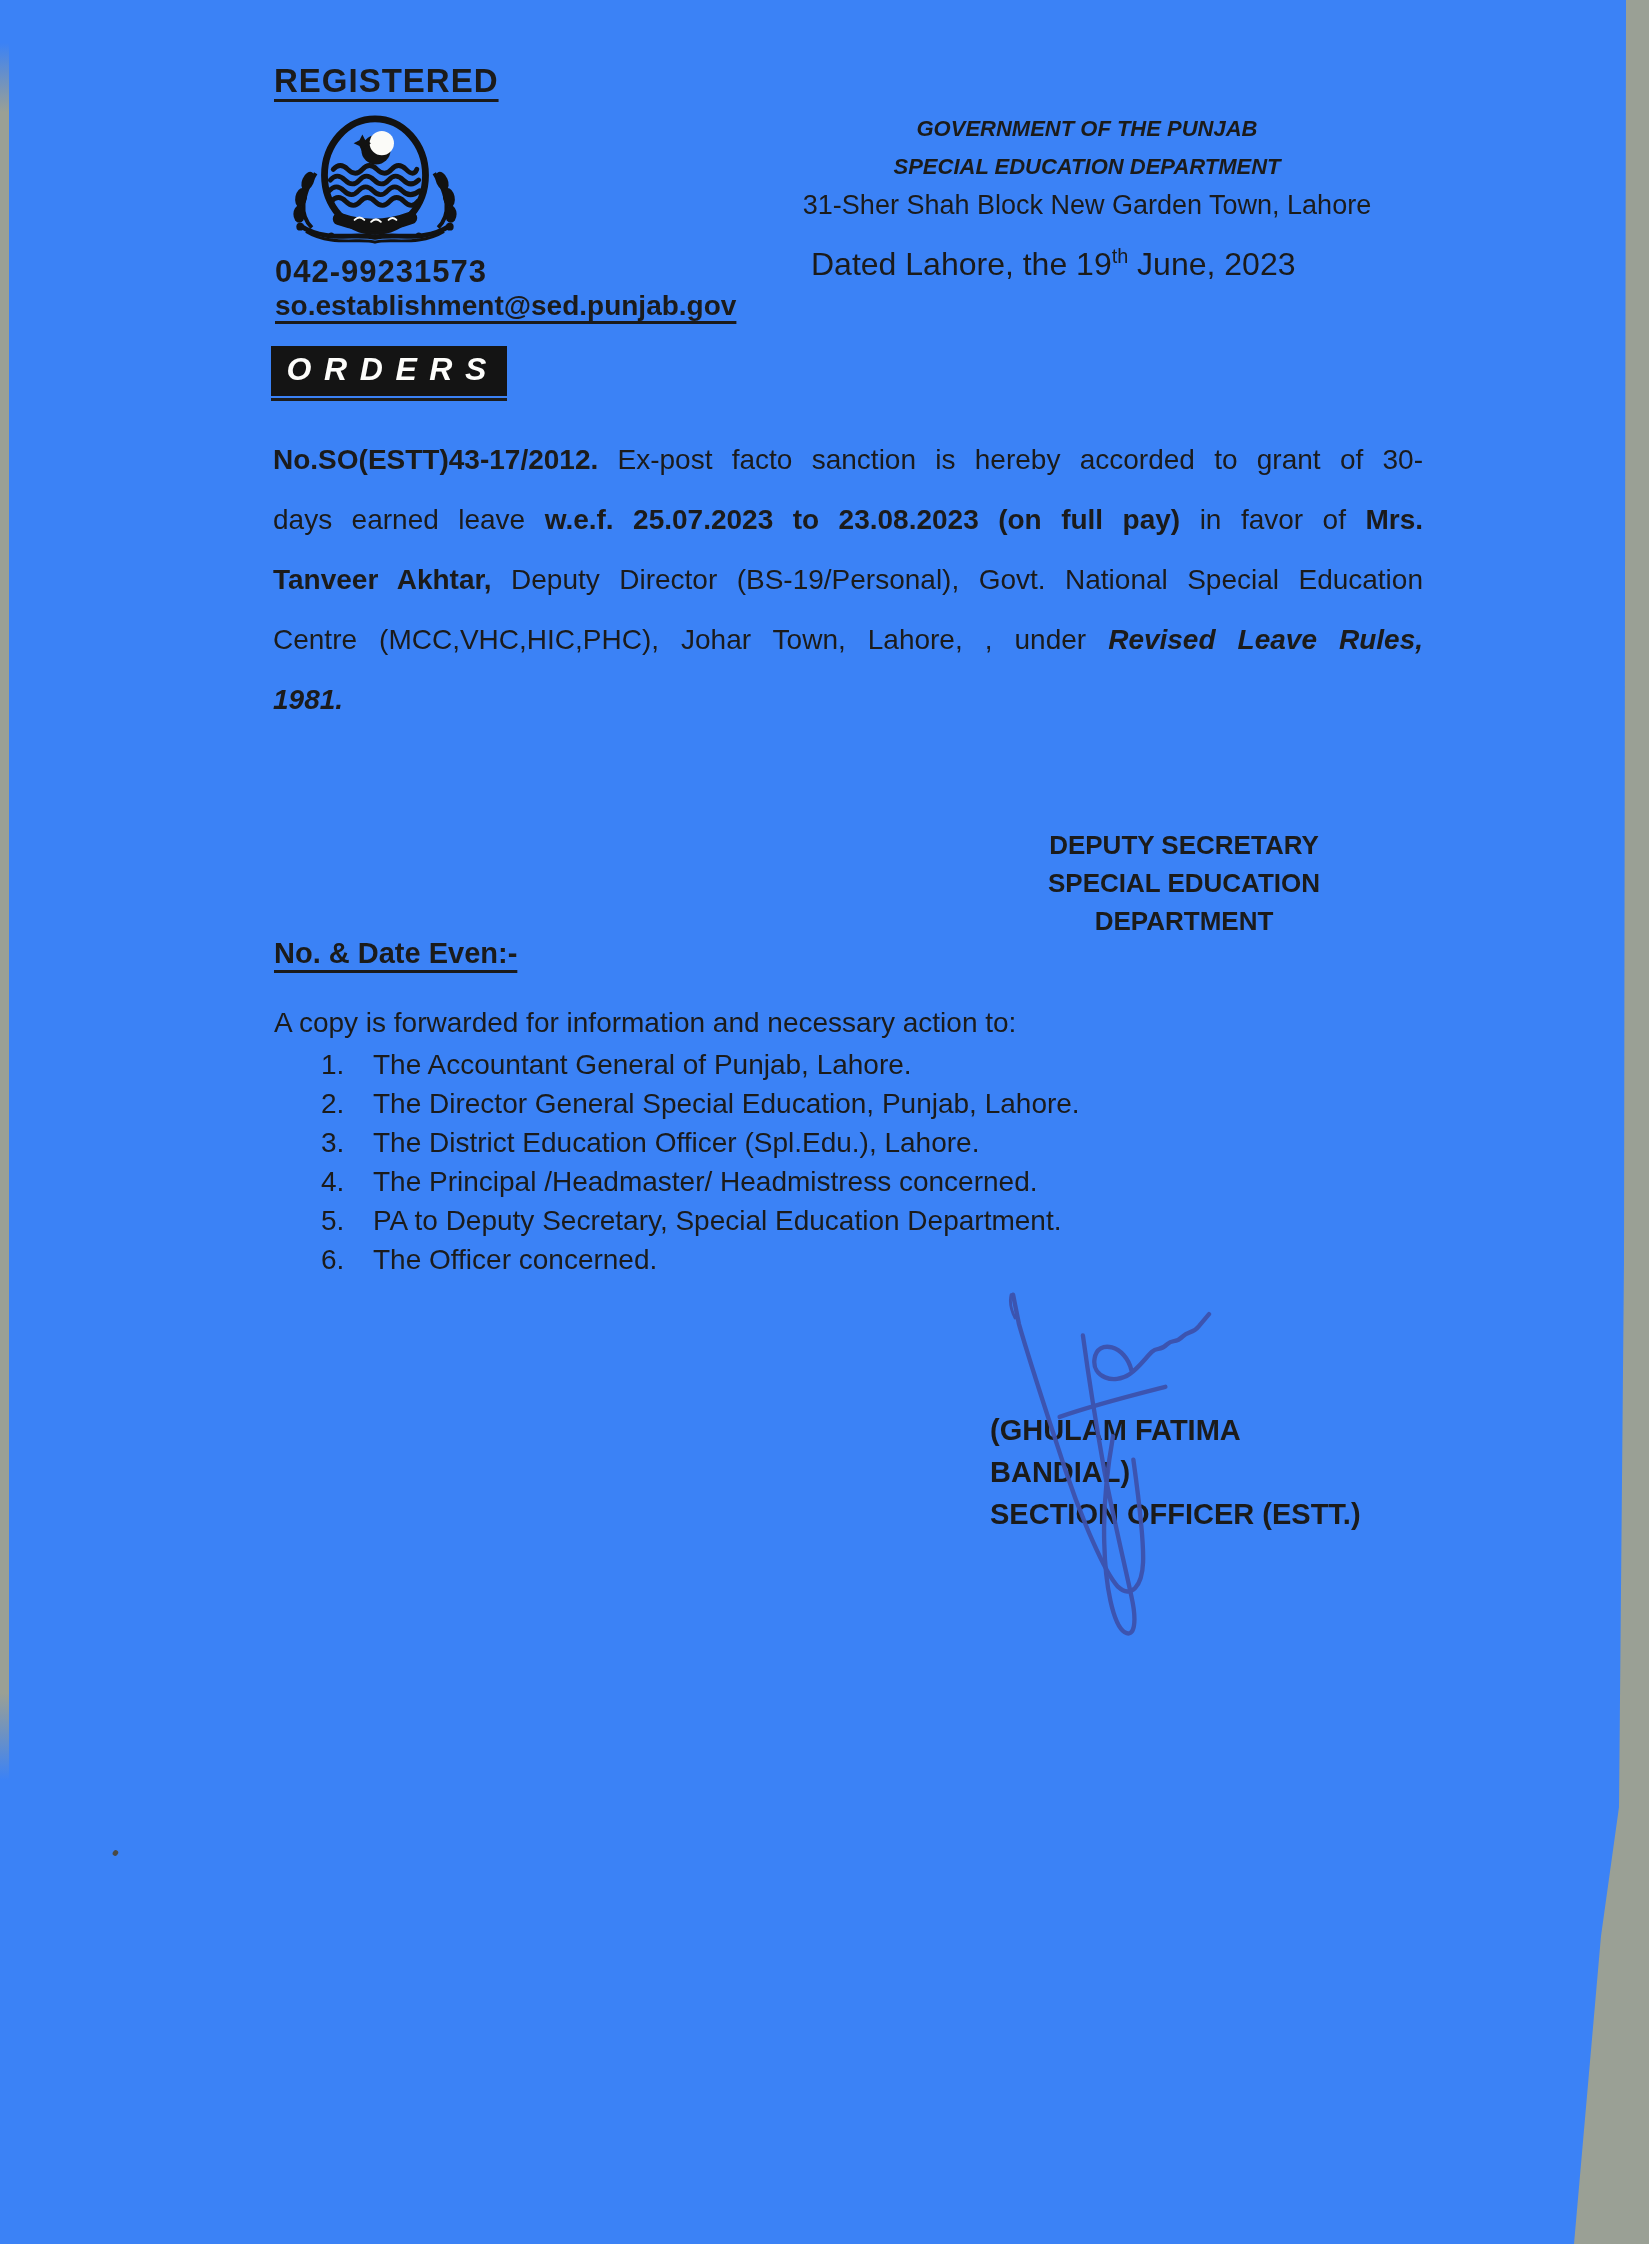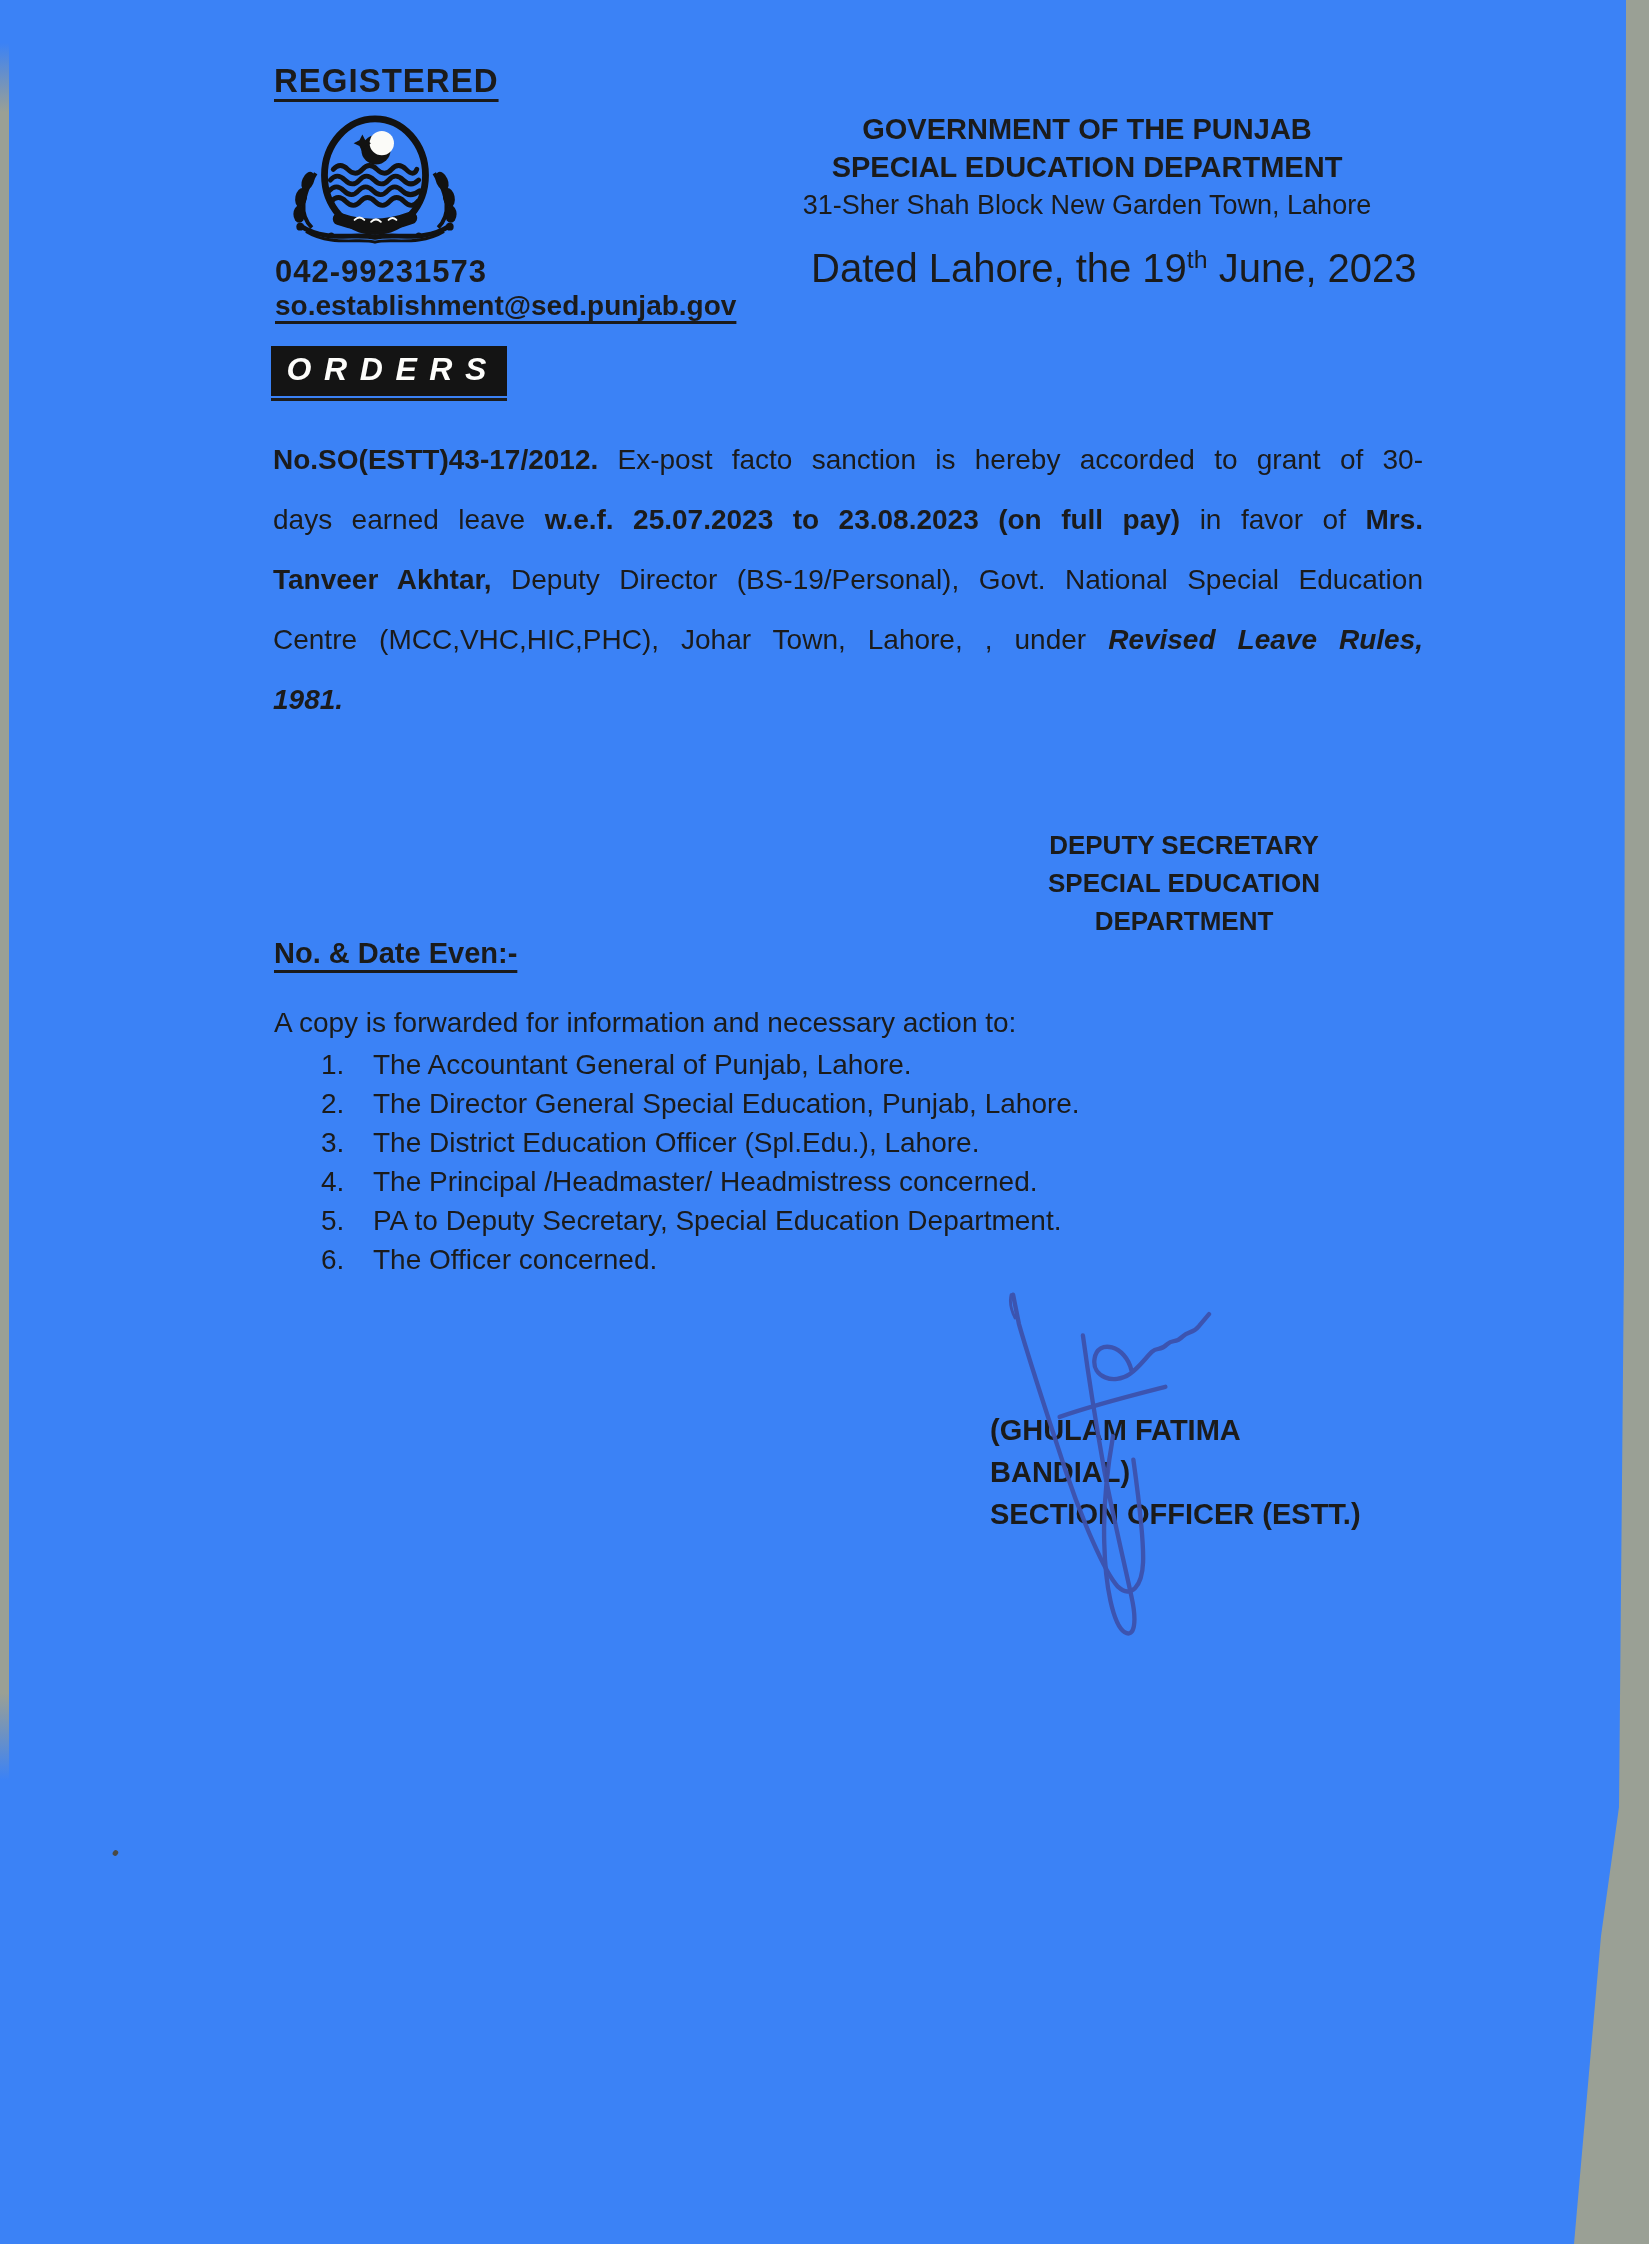--- a/index.html
+++ b/index.html
@@ -32,23 +32,23 @@
   }
   .crest{left:273px;top:113px;}
   .phone{left:275px;top:254px;font-size:31px;font-weight:bold;letter-spacing:1px;}
   .email{
     left:275px;top:290px;font-size:28px;font-weight:bold;
     text-decoration:underline;text-decoration-thickness:2.9px;text-underline-offset:5.8px;
   }
 
   
   .dept{left:791px;top:110px;width:592px;text-align:center;line-height:38px;}
-  .dept .l1,.dept .l2{font-size:29px;font-weight:bold;}
+  .dept .l1,.dept .l2{font-size:22px;font-weight:bold;font-style:italic;}
   .dept .l3{font-size:27px;font-weight:normal;}
-  .dateline{left:811px;top:246px;font-size:40px;}
+  .dateline{left:811px;top:246px;font-size:32px;}
   .sup{vertical-align:super;font-size:0.62em;line-height:0;}
 
   
   .orders-wrap{
     left:271px;top:346px;
     display:inline-block;border-bottom:3.9px solid #1c1c1c;padding-bottom:2px;
   }
   .orders-bar{
     background:#141414;color:#fdfdfb;
     font-size:32px;font-weight:bold;font-style:italic;

